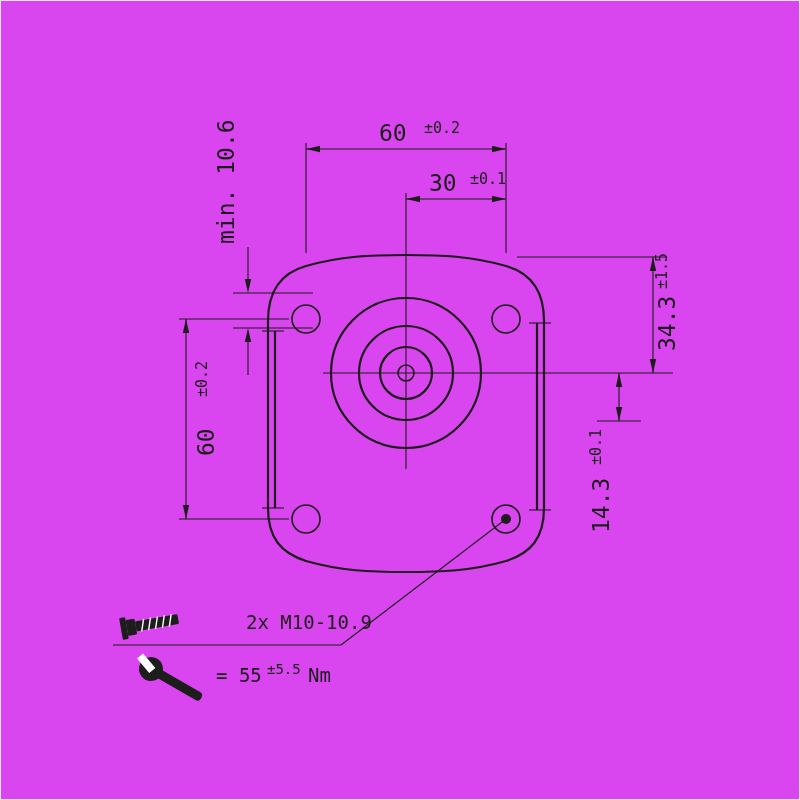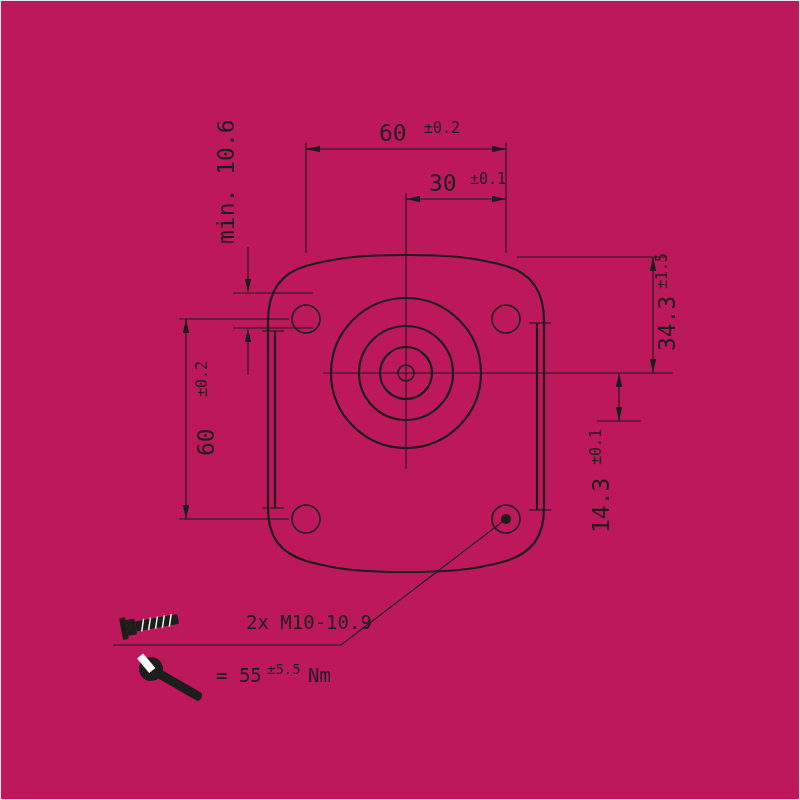--- a/index.html
+++ b/index.html
@@ -1,17 +1,17 @@
 <!DOCTYPE html>
 <html><head>
 <meta charset="utf-8">
 <style>
   html,body{margin:0;padding:0;background:#fff;}
   .frame{
-    width:800px;height:800px;position:relative;background:#be185d;
+    width:800px;height:800px;position:relative;background:#d946ef;
     box-sizing:border-box;border:1px solid #e4e4e4;
     font-family:"DejaVu Sans Mono", monospace;
     text-decoration:underline;
   }
   svg{position:absolute;left:0;top:0;}
   .thick{stroke:#1d1d1b;stroke-width:2.2;fill:none;}
   .mid{stroke:#1d1d1b;stroke-width:1.6;fill:none;}
   .thin{stroke:#1d1d1b;stroke-width:1.1;fill:none;}
   .arr{fill:#1d1d1b;stroke:none;}
   .dot{fill:#1d1d1b;stroke:none;}

